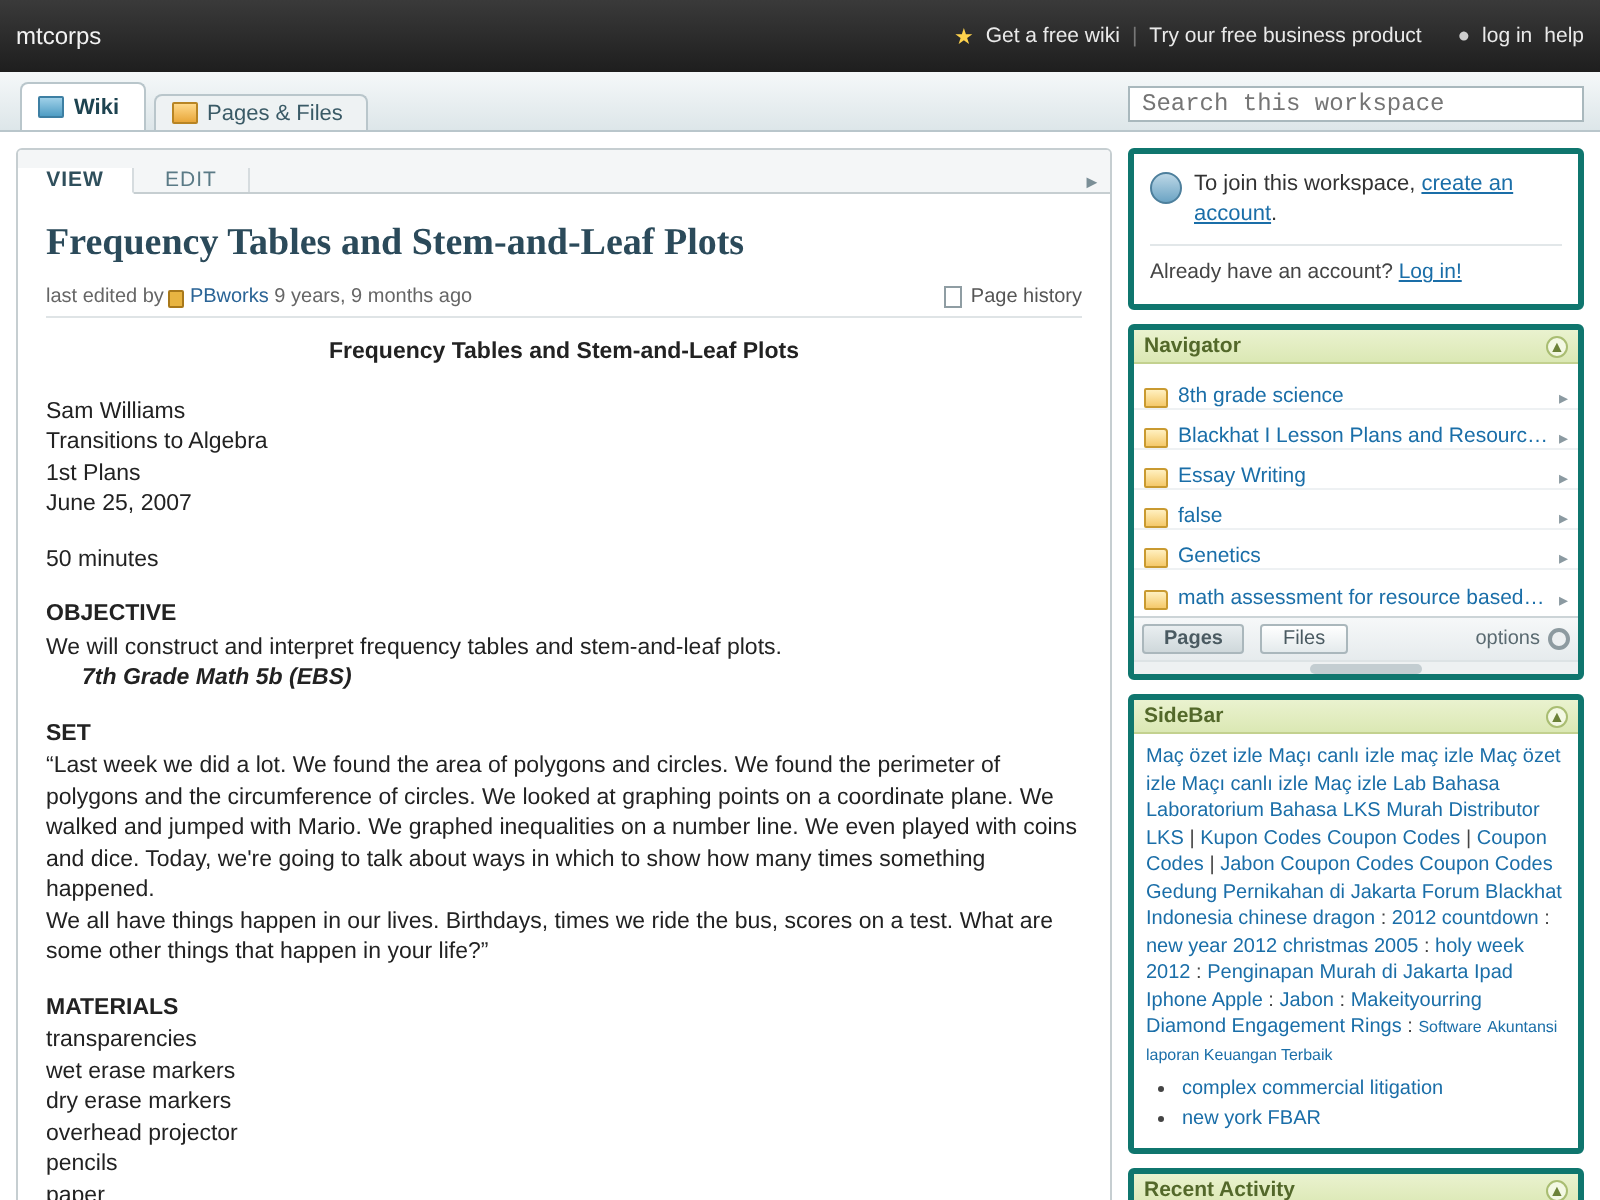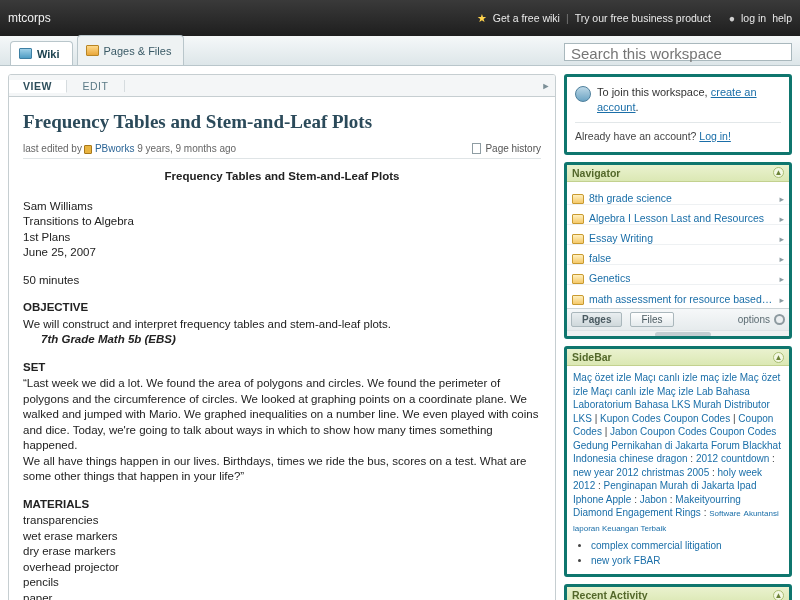--- a/index.html
+++ b/index.html
@@ -49,21 +49,21 @@
     border-bottom: 1px solid #b9c6cb;
     display: flex;
     align-items: flex-end;
     padding-left: 10px;
     position: relative;
   }
   .wtab {
     display: flex;
     align-items: center;
     gap: 5px;
-    height: 30px;
+    height: 18px;
     padding: 0 12px 0 8px;
     margin-right: 4px;
     border: 1px solid #b9c6cb;
     border-bottom: none;
     border-radius: 4px 4px 0 0;
     background: #eef2f3;
     font-size: 11px;
     color: #3a5a66;
     cursor: pointer;
   }
@@ -90,22 +90,22 @@
     height: 18px;
     border: 1px solid #a9b8bd;
     background: #fff;
     font-size: 10.5px;
     color: #9aa6ab;
     padding: 0 4px;
     line-height: 16px;
   }
   .searchbox input {
     border: none; outline: none; width: 100%;
-    font-size: 15px; color: #9aa6ab;
-    font-family: Liberation Sans, sans-serif;
+    font-size: 12px; color: #9aa6ab;
+    font-family: Liberation Mono, monospace;
     background: transparent;
   }
 
   
   .page {
     display: flex;
     padding: 8px;
     gap: 8px;
     height: 570px;
   }
@@ -123,21 +123,21 @@
     flex-direction: column;
     gap: 7px;
   }
 
   
   .viewtabs {
     height: 22px;
     border-bottom: 1px solid #c6ced1;
     background: #f4f6f7;
     display: flex;
-    align-items: center;
+    align-items: flex-end;
     position: relative;
   }
   .vtab {
     width: 58px;
     display: flex; align-items: center; justify-content: center;
     font-size: 10.5px;
     color: #5a7a86;
     letter-spacing: 0.5px;
     border-right: 1px solid #d6dcdf;
     cursor: pointer;
@@ -484,21 +484,21 @@
         <span class="collapse">▲</span>
       </div>
       <div class="navlist">
         <div class="navitem">
           <span class="foldericon"></span>
           <span class="navlabel">8th grade science</span>
           <span class="chev">▸</span>
         </div>
         <div class="navitem">
           <span class="foldericon"></span>
-          <span class="navlabel">Algebra I Lesson Last and Resources</span>
+          <span class="navlabel">Blackhat I Lesson Plans and Resources</span>
           <span class="chev">▸</span>
         </div>
         <div class="navitem">
           <span class="foldericon"></span>
           <span class="navlabel">Essay Writing</span>
           <span class="chev">▸</span>
         </div>
         <div class="navitem">
           <span class="foldericon"></span>
           <span class="navlabel">false</span>

